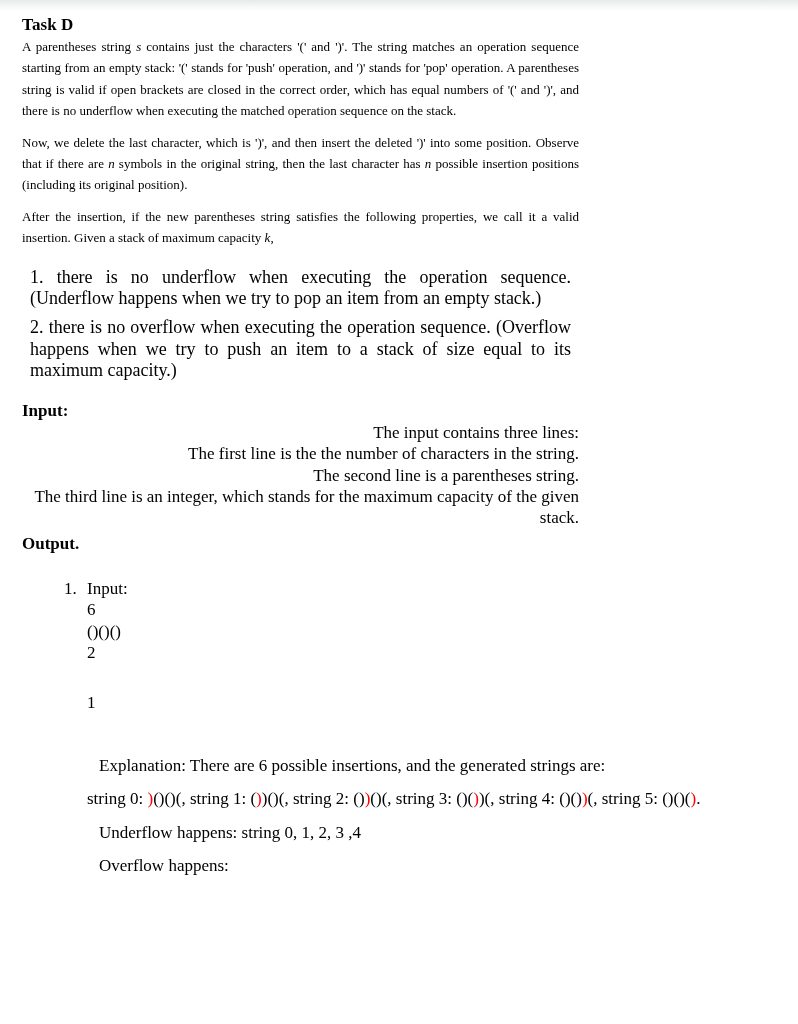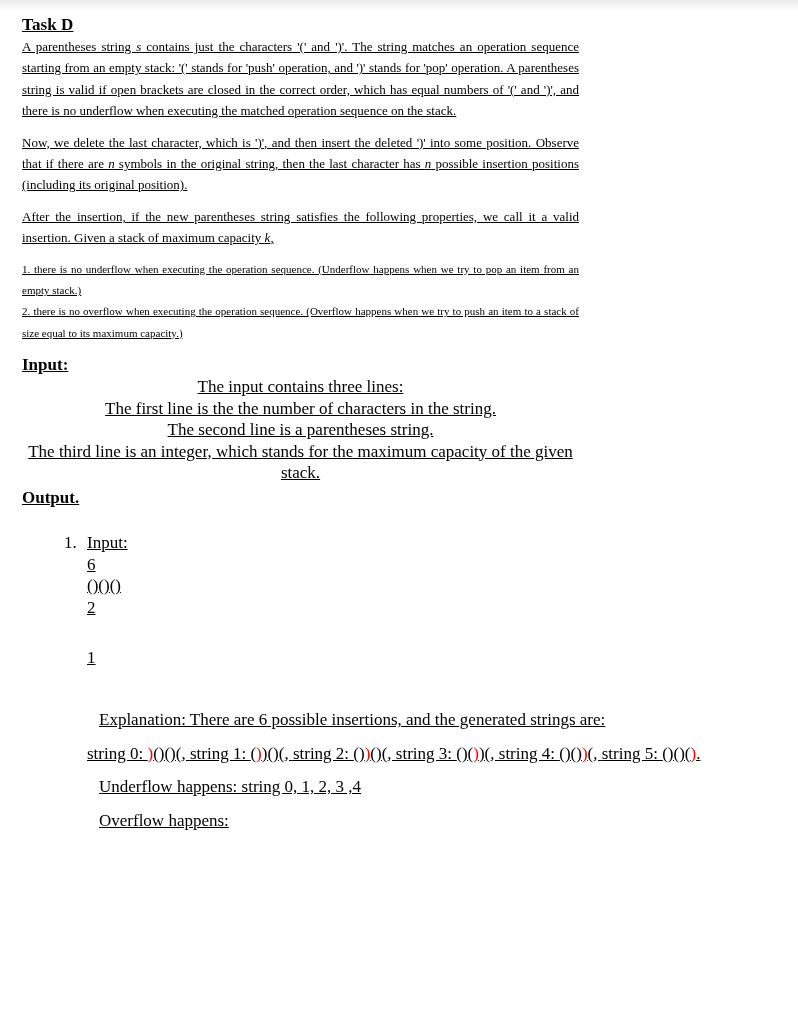--- a/index.html
+++ b/index.html
@@ -24,21 +24,20 @@
     height: 11px;
     background: linear-gradient(to bottom, #e8eaea 0%, #f3f4f4 45%, #ffffff 100%);
     pointer-events: none;
   }
 
   .page {
     position: relative;
     padding: 14px 53px 0 22px;
     box-sizing: border-box;
     width: 632px;
-    text-decoration: underline;
   }
 
   
   .task-title {
     font-weight: bold;
     font-size: 17px;
     line-height: 21px;
     margin: 0 0 1px 0;
     letter-spacing: .1px;
   }
@@ -60,27 +59,27 @@
     hyphens: none;
     -webkit-hyphens: none;
   }
   p.para.tight { margin-bottom: 0; }
   p.para.last  { margin-bottom: 10px; }
 
   .plain-line {
     font-size: 17px;
     line-height: 21.4px;
     margin: 0;
-    text-align: center;
+    text-align: right;
   }
 
   .numitem {
-    font-size: 11px;
+    font-size: 18px;
     line-height: 21.4px;
-    margin: 0;
+    margin: 8px;
     text-align: justify;
     text-justify: inter-word;
   }
 
   
   .mi {
     font-family: "Liberation Serif", "DejaVu Serif", serif;
     font-style: italic;
   }
 

